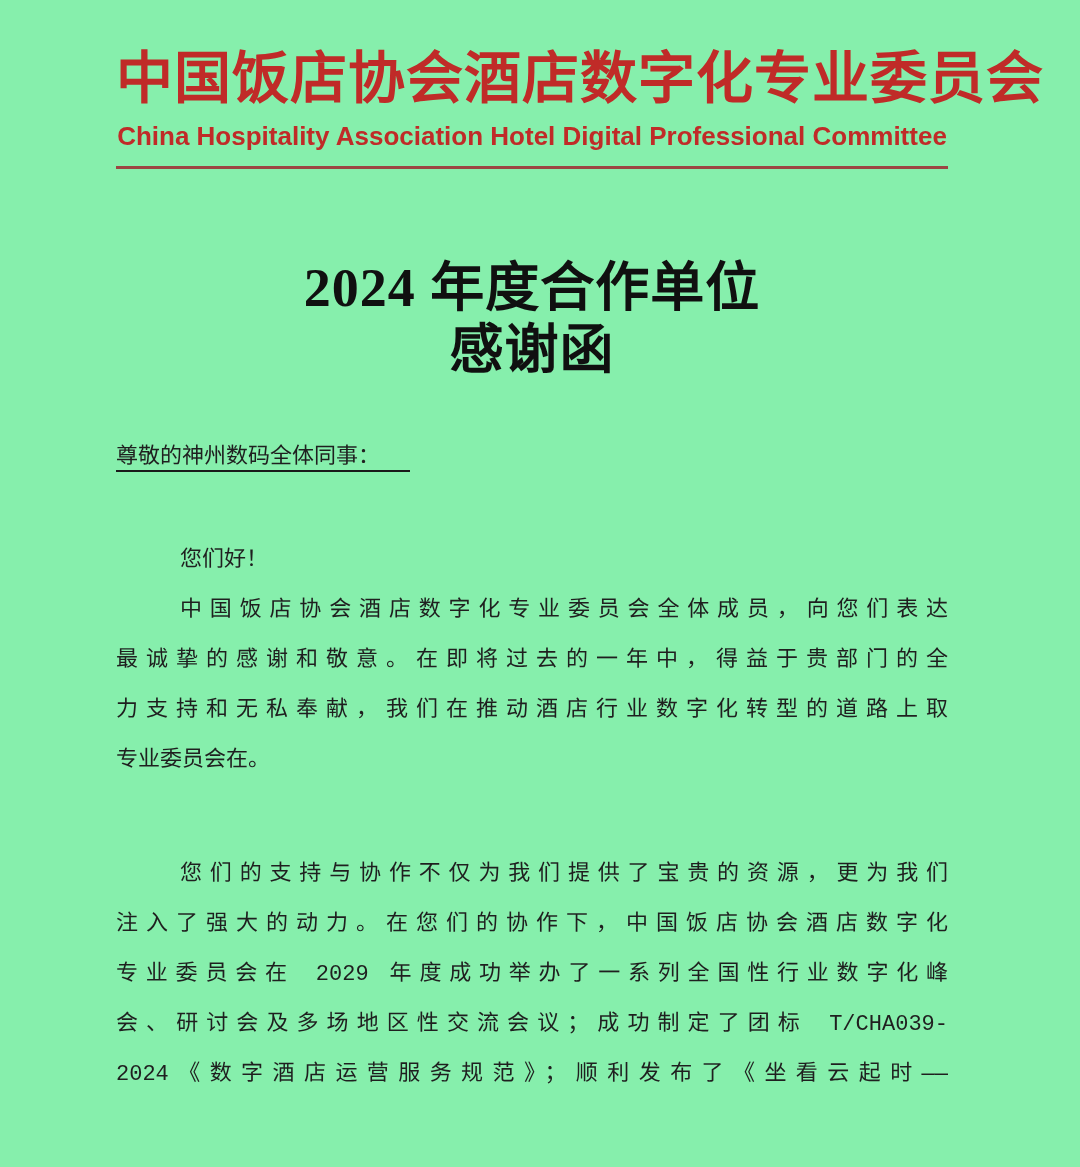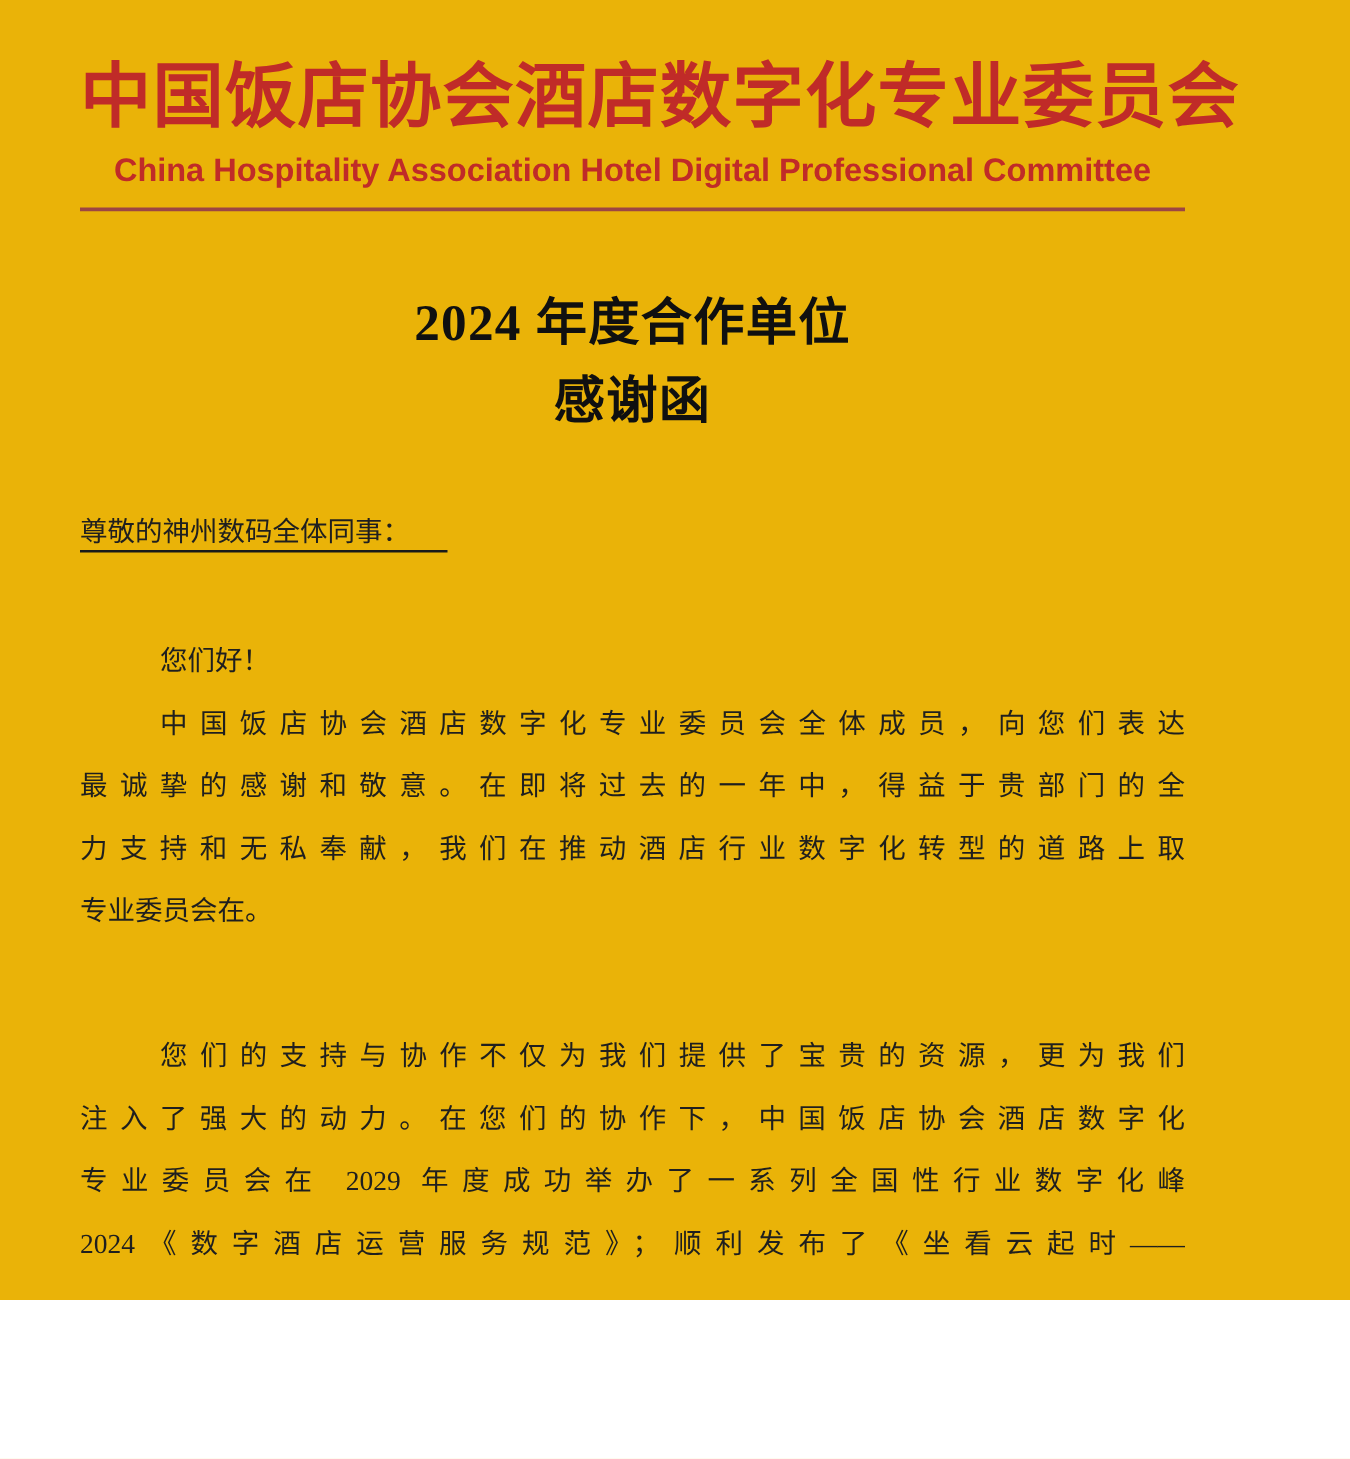--- a/index.html
+++ b/index.html
@@ -9,23 +9,23 @@
   }
   *{margin:0;padding:0;box-sizing:border-box;}
   html,body{background:#ffffff;}
   body{
     width:1080px;height:1167px;
     font-family:"Liberation Serif","DejaVu Serif",serif;
     color:var(--ink);
     overflow:hidden;
   }
   .page{
-    width:1080px;height:1040px;
-    background:#eab308;
-    padding:44px 132px 0 64px;
+    width:1080px;height:1167px;
+    background:#86efac;
+    padding:44px 132px 0 116px;
     overflow:hidden;
   }
   
   .letterhead{text-align:center;}
   .lh-cn{
     font-size:57px;
     font-weight:bold;
     line-height:70px;
     color:var(--accent);
     letter-spacing:1px;
@@ -40,44 +40,44 @@
     color:var(--accent);
     white-space:nowrap;
   }
   .lh-rule{
     margin-top:12px;
     height:3px;
     background:var(--divider);
   }
   
   .doc-title{
-    margin-top:58px;
+    margin-top:88px;
     text-align:center;
     font-weight:bold;
-    font-size:41px;
+    font-size:54px;
     line-height:62px;
     color:#101010;
     letter-spacing:1px;
   }
   
   .salutation{
     margin-top:52px;
     font-size:22px;
     line-height:46px;
     white-space:nowrap;
   }
   .salutation .u{
     border-bottom:2px solid #1a1a1a;
     padding-right:30px;
     padding-bottom:2px;
   }
   
   .paragraphs{margin-top:55px;}
   .para{margin:0;}
-  .para-gap{margin-top:66px;}
+  .para-gap{margin-top:66px;font-family:Liberation Mono, monospace;}
   .line{
     font-size:22px;
     line-height:50px;
     white-space:nowrap;
     overflow:hidden;
     text-align:justify;
     text-align-last:justify;
     color:var(--ink);
   }
   .line.indent{text-indent:64px;}
@@ -112,18 +112,19 @@
         <div class="para">
           <div class="line indent">中国饭店协会酒店数字化专业委员会全体成员，向您们表达</div>
           <div class="line">最诚挚的感谢和敬意。在即将过去的一年中，得益于贵部门的全</div>
           <div class="line">力支持和无私奉献，我们在推动酒店行业数字化转型的道路上取</div>
           <div class="line end">专业委员会在。</div>
         </div>
         <div class="para para-gap">
           <div class="line indent">您们的支持与协作不仅为我们提供了宝贵的资源，更为我们</div>
           <div class="line">注入了强大的动力。在您们的协作下，中国饭店协会酒店数字化</div>
           <div class="line">专业委员会在 2029 年度成功举办了一系列全国性行业数字化峰</div>
+          <div class="line">会、研讨会及多场地区性交流会议；成功制定了团标 T/CHA039-</div>
           <div class="line">2024《数字酒店运营服务规范》；顺利发布了《坐看云起时——</div>
         </div>
       </div>
 
   </main>
 </div>
 
 </body></html>

